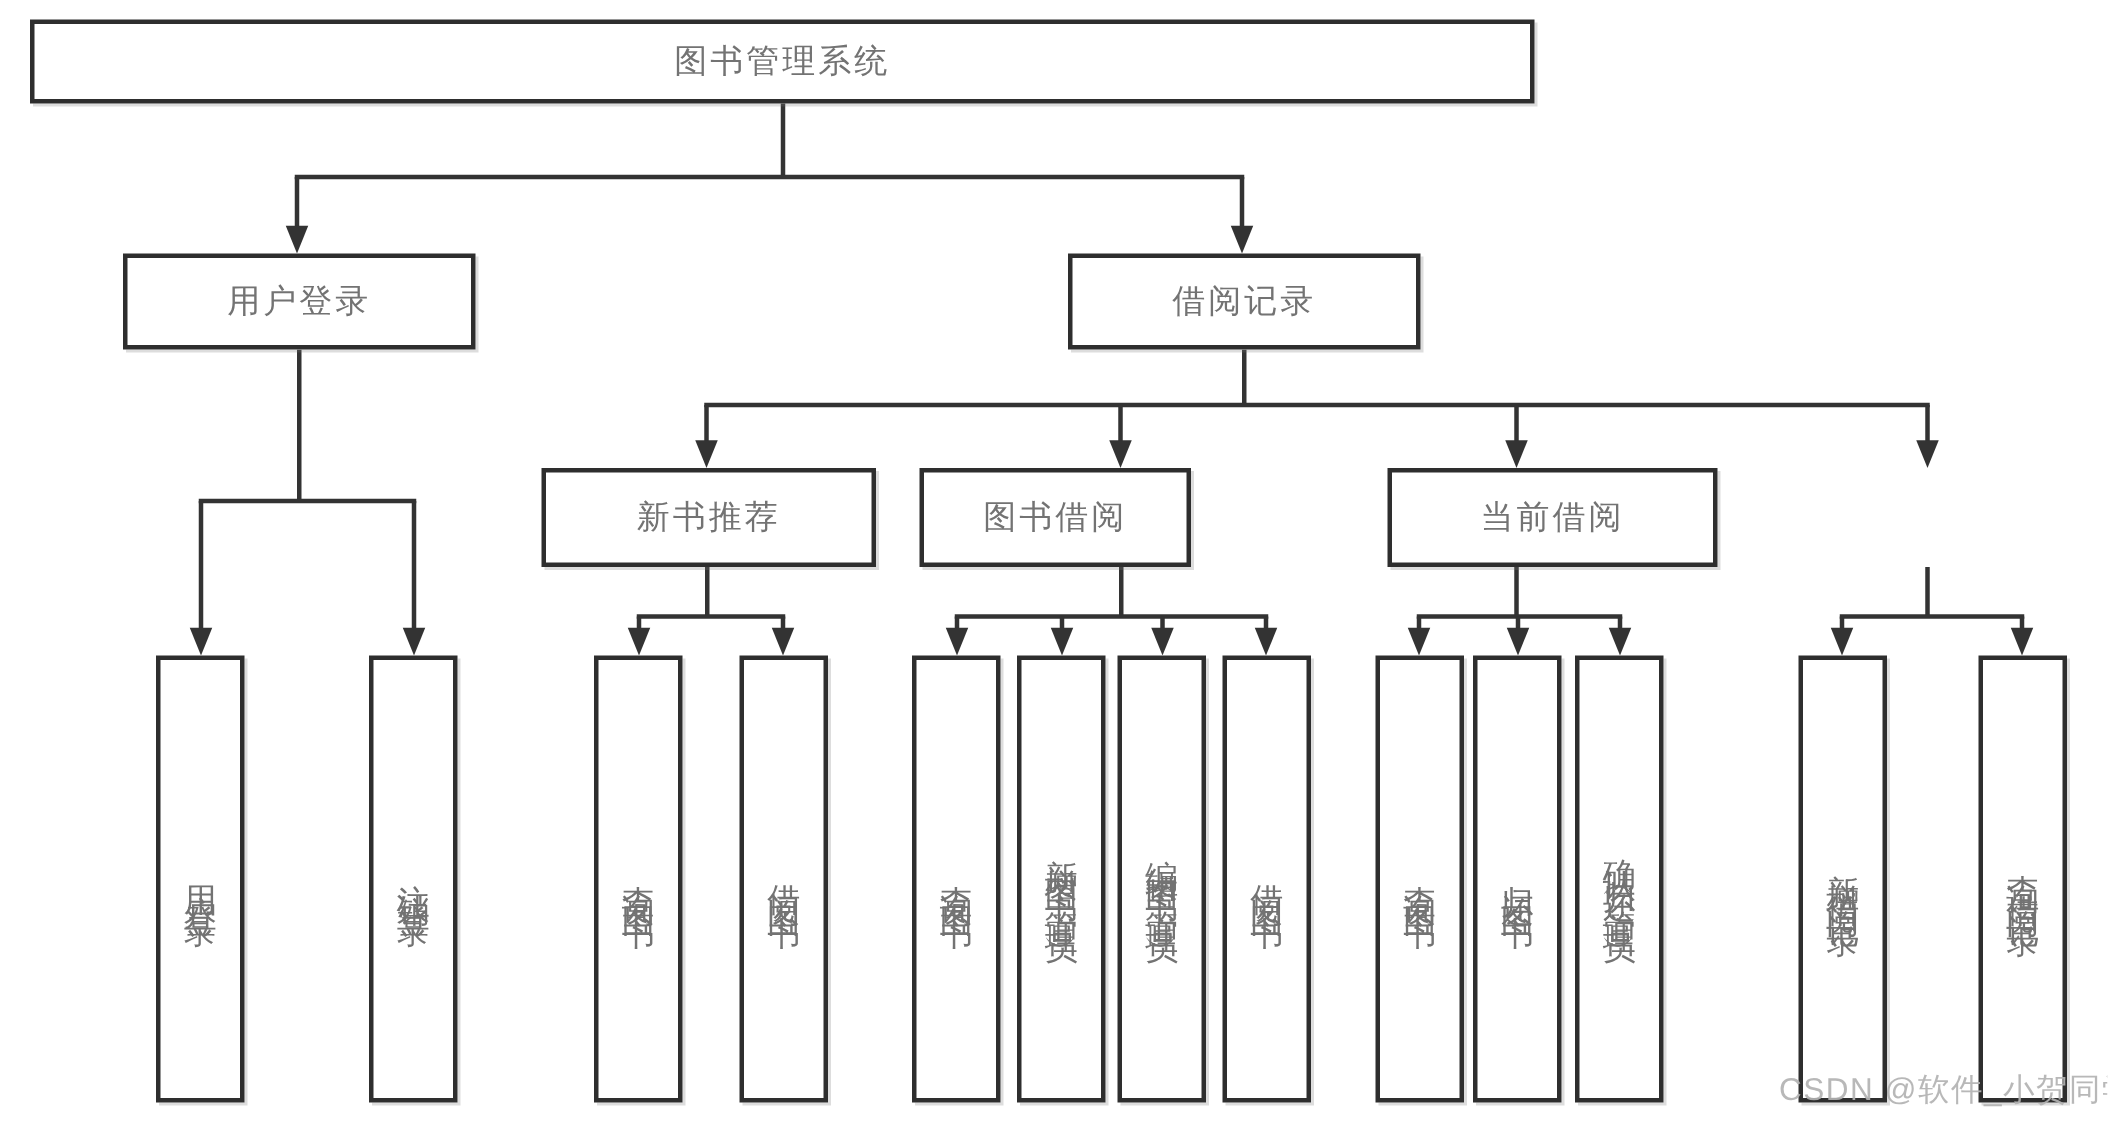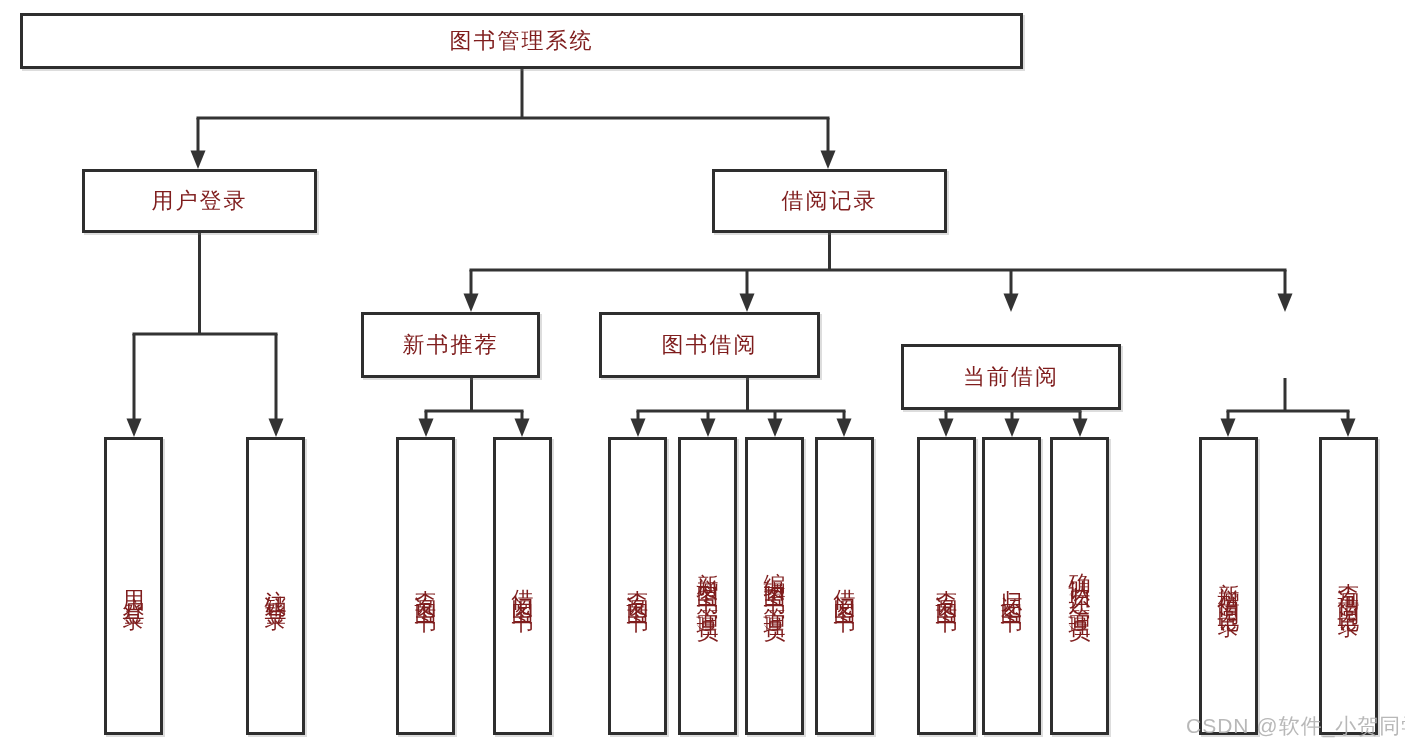--- a/index.html
+++ b/index.html
@@ -23,21 +23,21 @@
   }
   .box {
     position: absolute;
     box-sizing: border-box;
     background: #ffffff;
     border: 3px solid #2e2e2e;
     box-shadow: 2px 2px 0 rgba(120,120,120,0.25);
     display: flex;
     align-items: center;
     justify-content: center;
-    color: #7f1d1d;
+    color: #737373;
     font-size: 22px;
     letter-spacing: 2px;
     z-index: 2;
     white-space: nowrap;
   }
   .leaf {
     top: 437px;
     width: 59px;
     height: 298px;
   }
@@ -137,27 +137,27 @@
     <span>图书管理系统</span>
   </div>
 
   <div class="box" style="left:82px; top:169px; width:235px; height:64px;">
     <span>用户登录</span>
   </div>
   <div class="box" style="left:712px; top:169px; width:235px; height:64px;">
     <span>借阅记录</span>
   </div>
 
-  <div class="box lvl3" style="left:361px; width:179px;">
+  <div class="box lvl3" style="left:361px; width:223px;">
     <span>新书推荐</span>
   </div>
-  <div class="box lvl3" style="left:599px; width:221px;">
+  <div class="box lvl3" style="left:613px; width:181px;">
     <span>图书借阅</span>
   </div>
-  <div class="box lvl3" style="left:901px; width:220px;margin-top:32px;">
+  <div class="box lvl3" style="left:925px; width:220px;">
     <span>当前借阅</span>
   </div>
 
   <div class="box leaf" style="left:104px;">
     <span class="vtext">用户登录</span>
   </div>
   <div class="box leaf" style="left:246px;">
     <span class="vtext">注销登录</span>
   </div>
 

